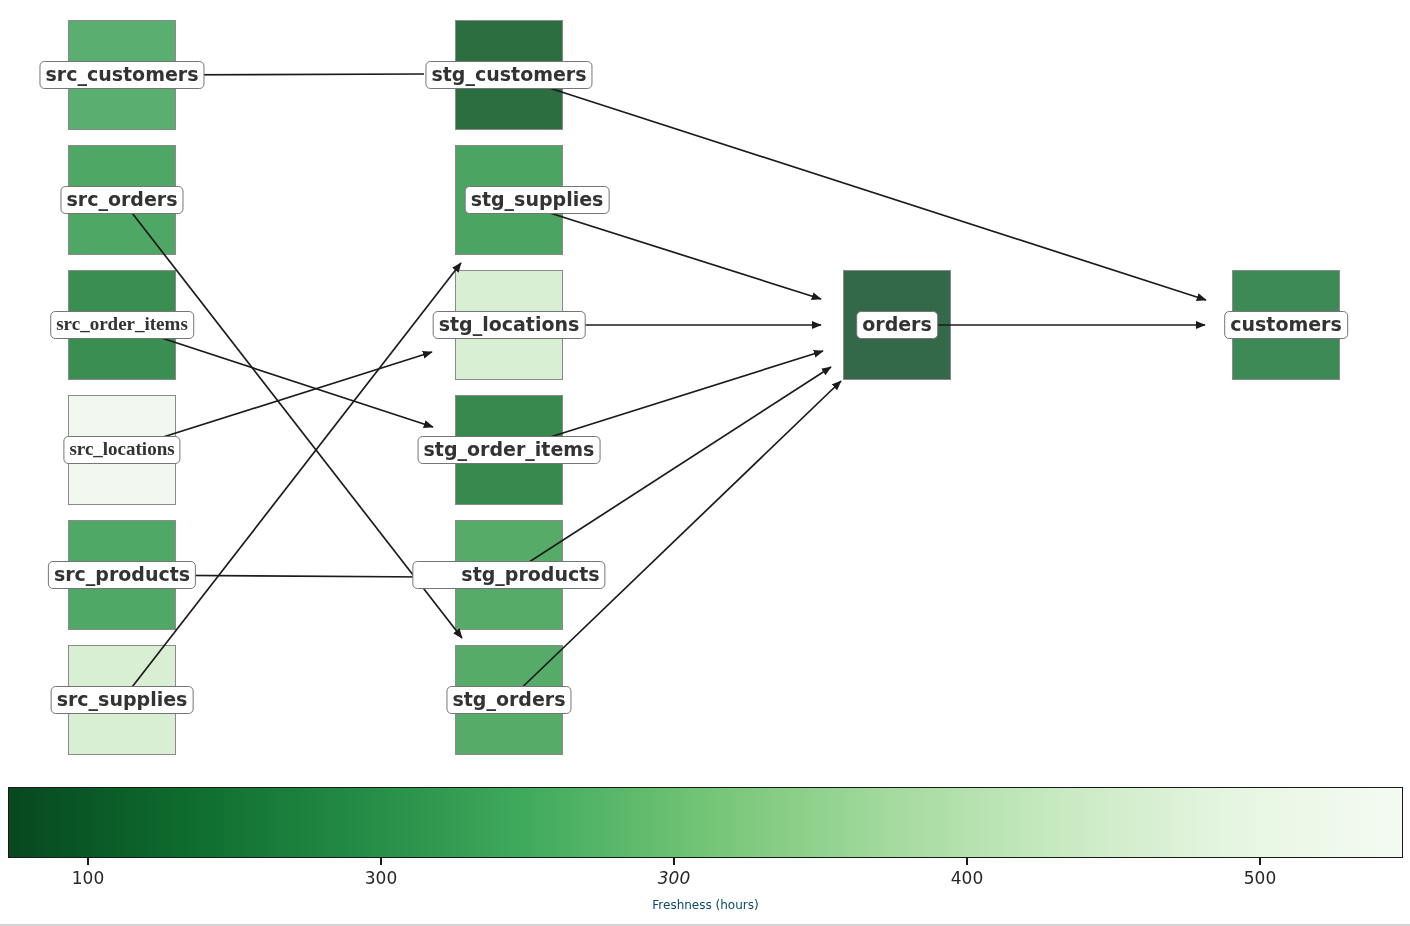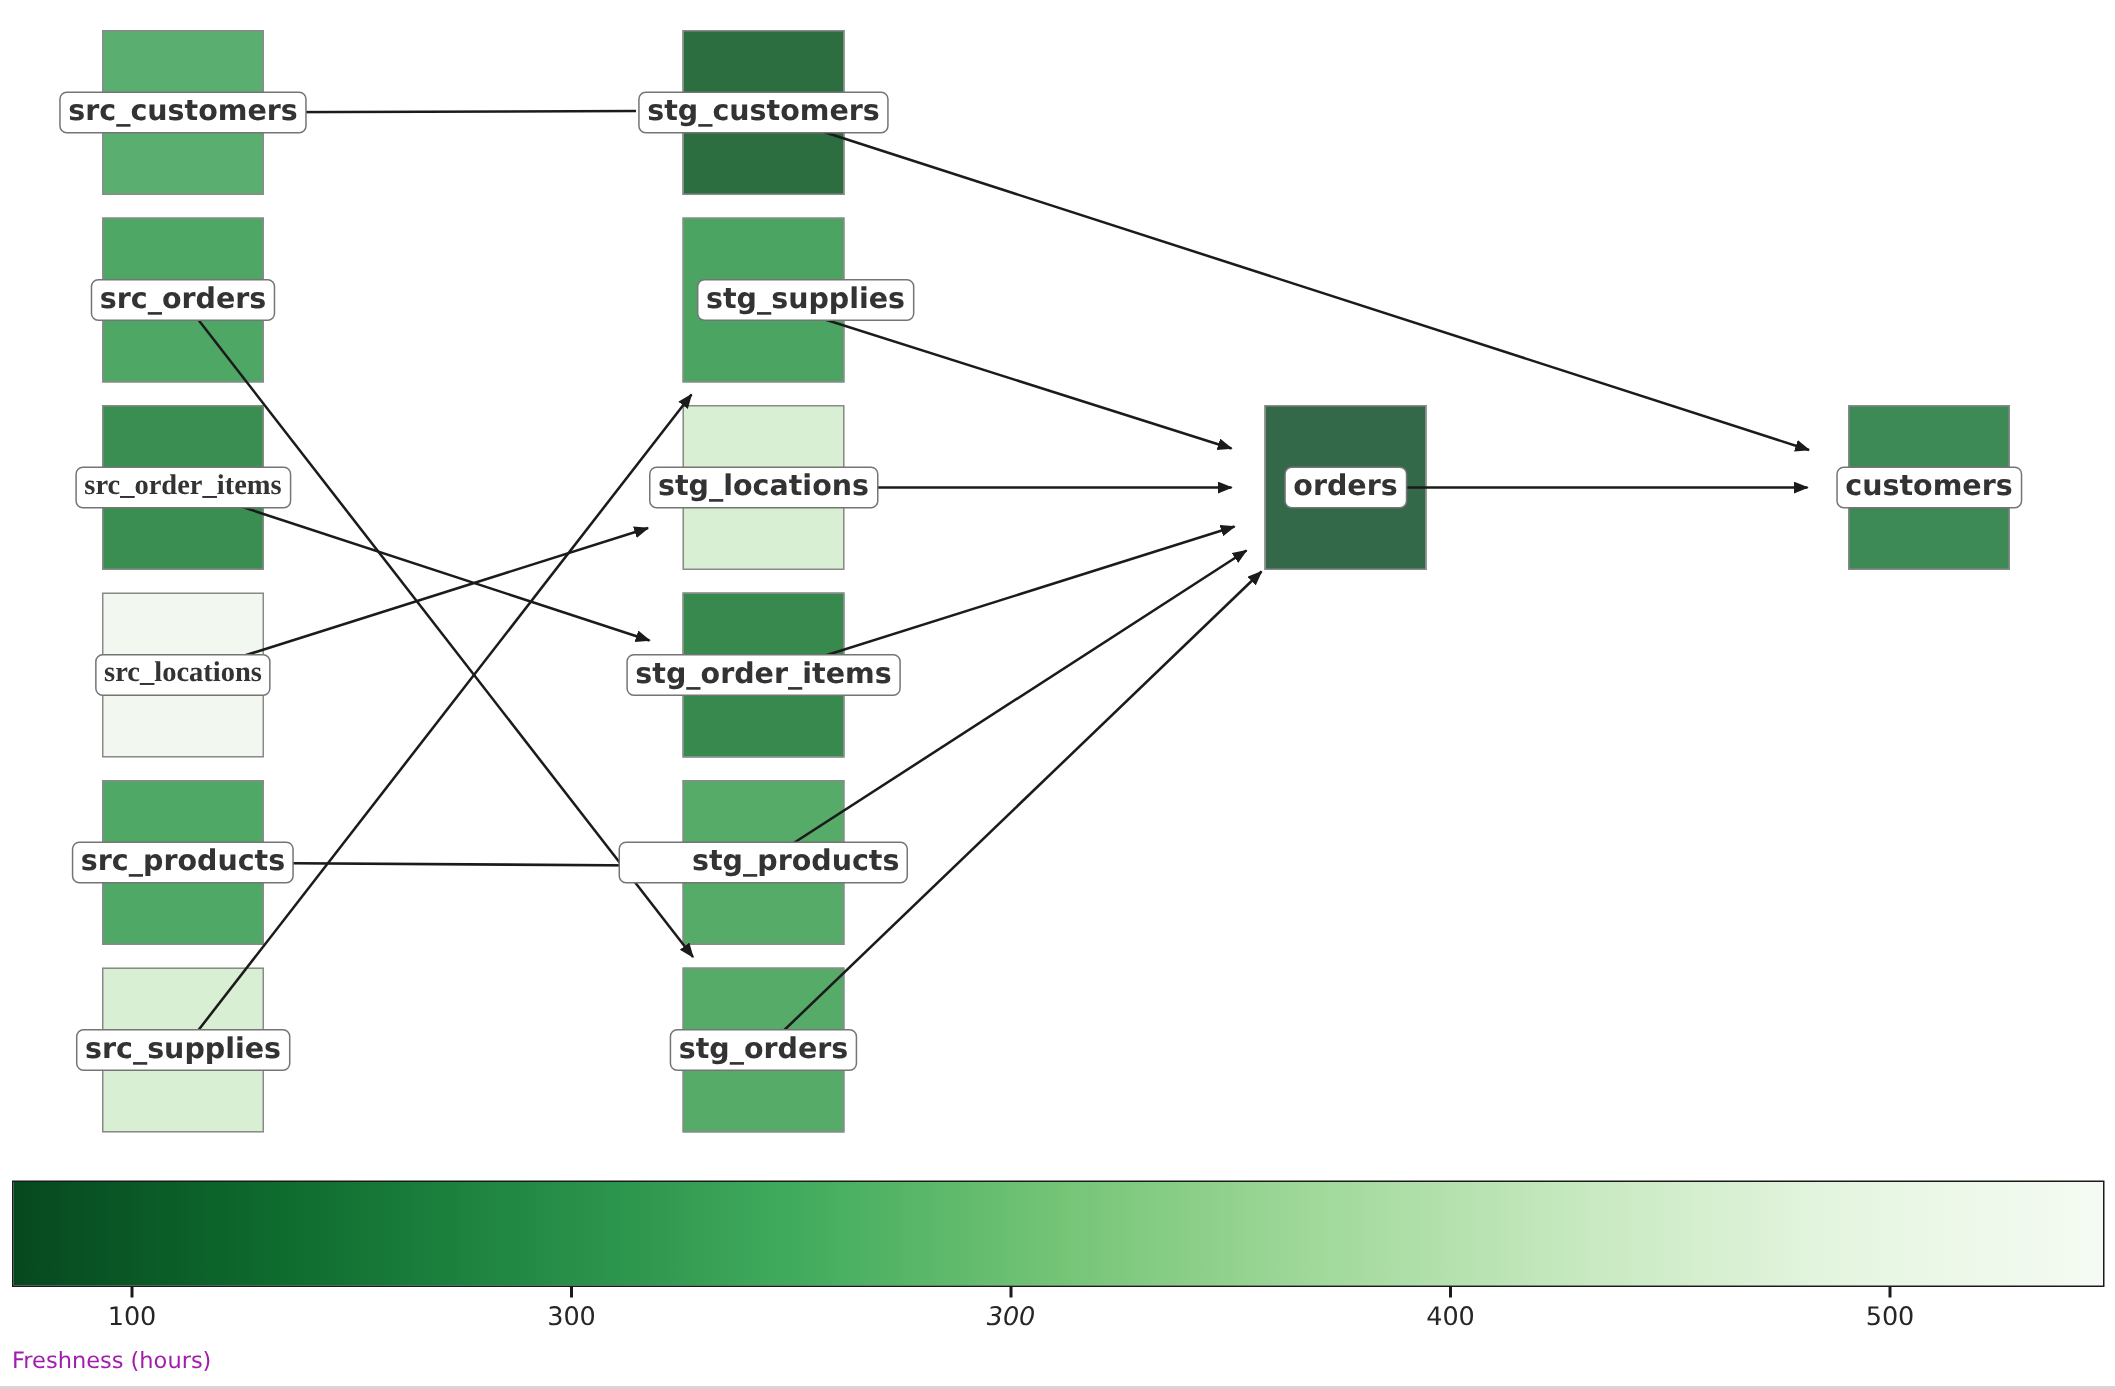--- a/index.html
+++ b/index.html
@@ -10,21 +10,21 @@
   #labels .node-label{
     position:absolute;transform:translate(-50%,-50%);
     background:#ffffff;border:1.5px solid #757575;border-radius:5px;
     padding:0 5px 2px 5px;font-weight:bold;font-size:19px;line-height:24px;
     color:#333333;white-space:nowrap;z-index:3;
   }
   #colorbar{position:absolute;z-index:1;}
   #cbar-gradient{position:absolute;left:0;top:0;width:100%;height:100%;border:1.6px solid #1a1a1a;box-sizing:border-box;}
   .cb-tick-mark{position:absolute;width:2px;height:7px;background:#1a1a1a;}
   .cb-tick-label{position:absolute;transform:translateX(-50%);font-size:17px;color:#262626;}
-  #cbar-axis-label{position:absolute;width:100%;text-align:left;font-size:15px;color:#a21caf;}
+  #cbar-axis-label{position:absolute;width:100%;text-align:center;font-size:12px;color:#0c4a6e;}
   #bottom-edge{position:absolute;left:0;width:100%;height:2px;background:#d6d6d6;z-index:0;}
 </style>
 </head>
 <body>
 
 <div id="stage">
   <div id="nodes">
       <div class="node" style="left: 68px; top: 20px; width: 108px; height: 110px; background: rgb(90, 174, 111);"></div>
       <div class="node" style="left: 68px; top: 145px; width: 108px; height: 110px; background: rgb(78, 167, 101);"></div>
       <div class="node" style="left: 68px; top: 270px; width: 108px; height: 110px; background: rgb(58, 142, 82);"></div>

